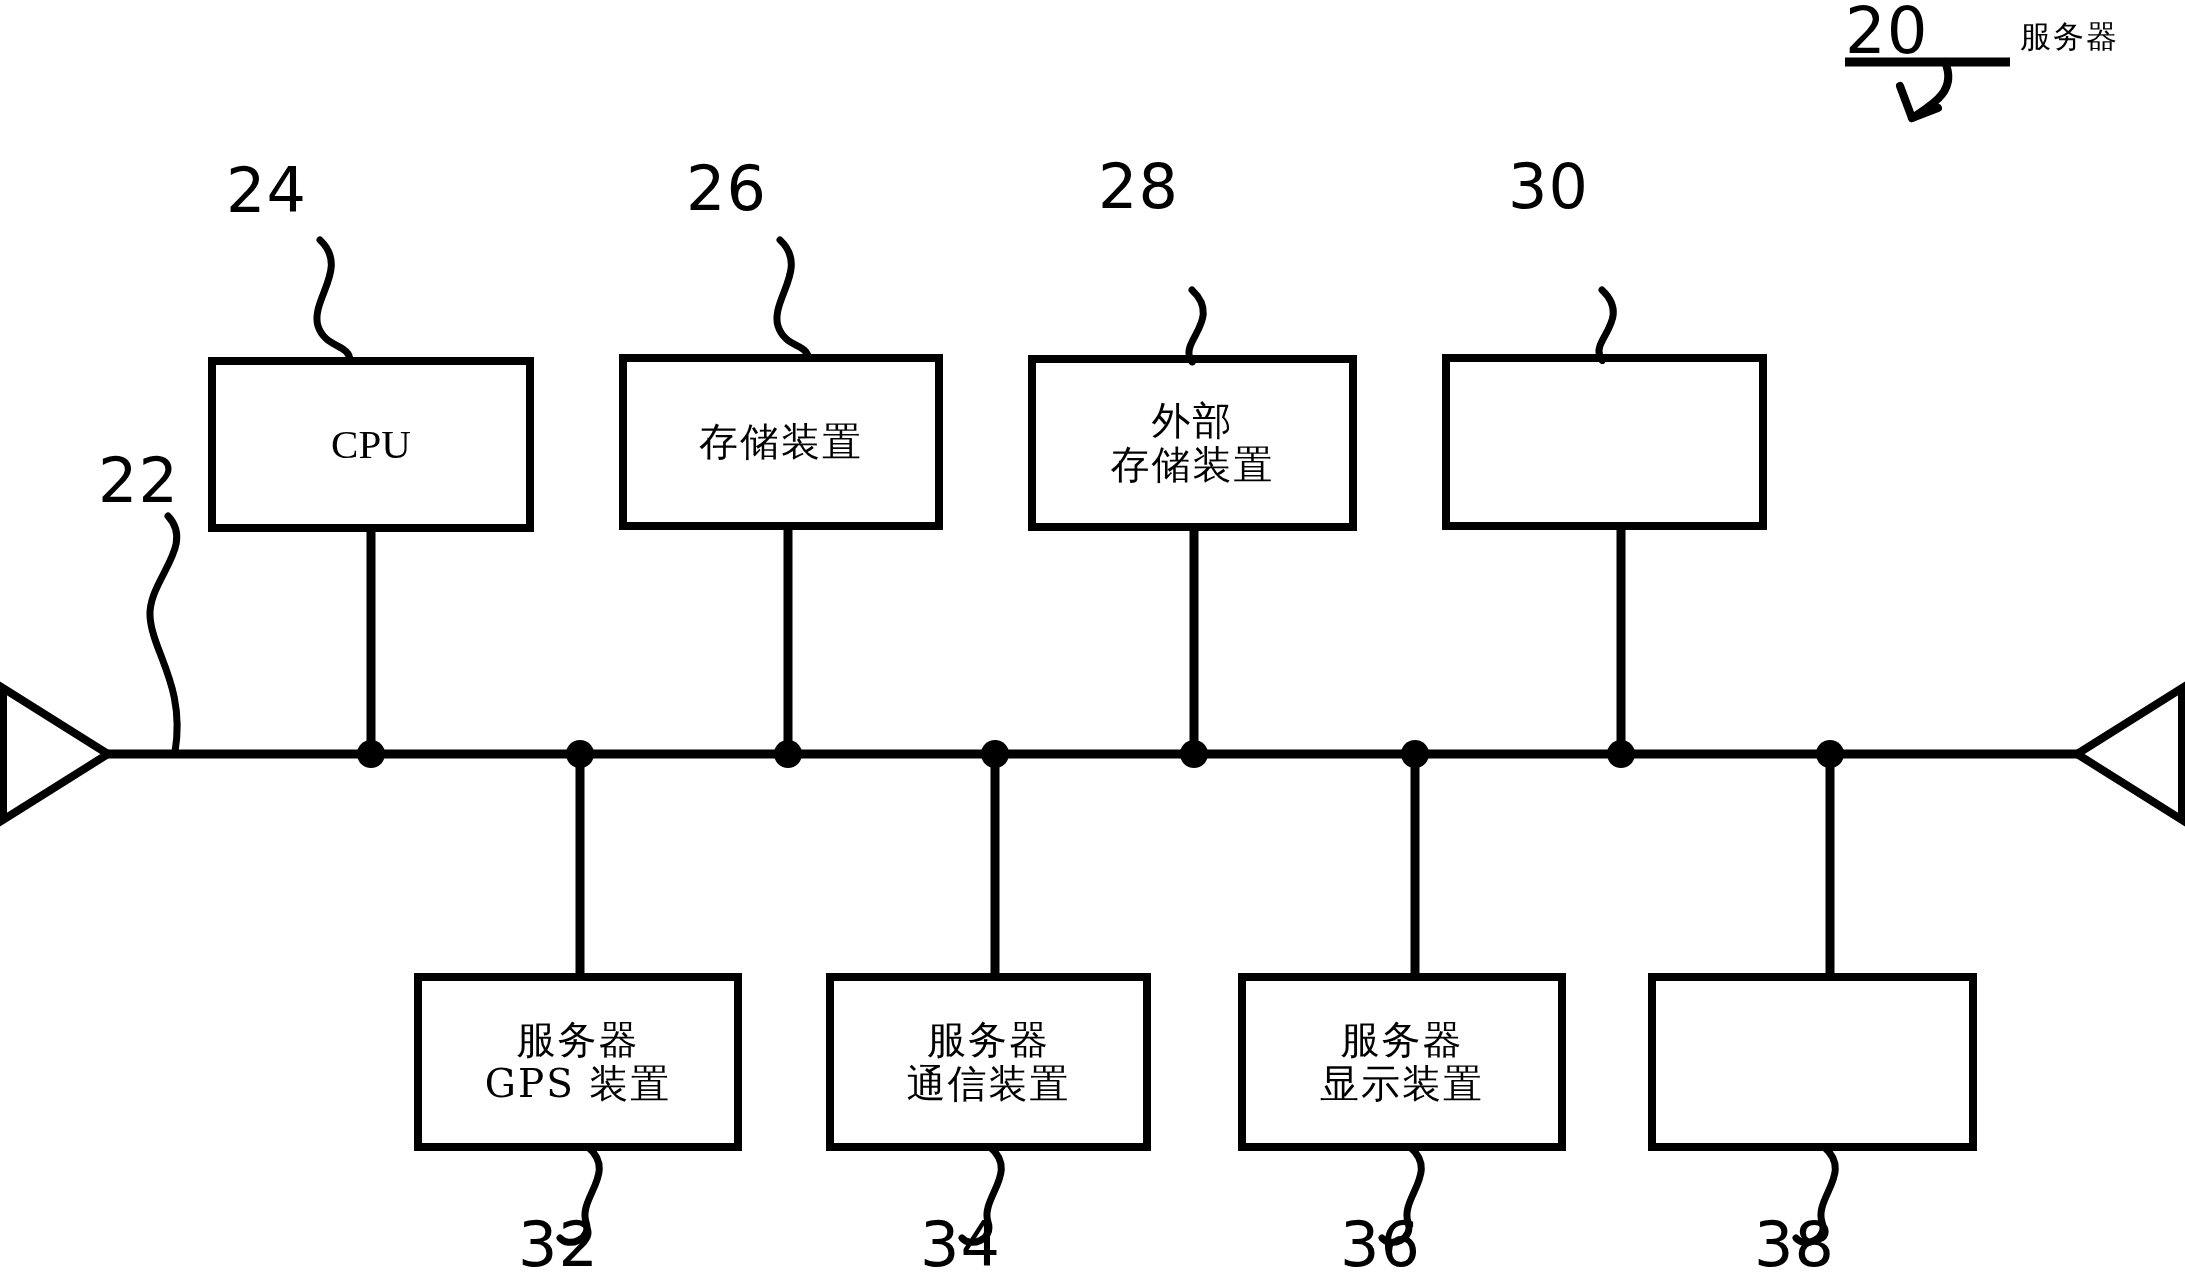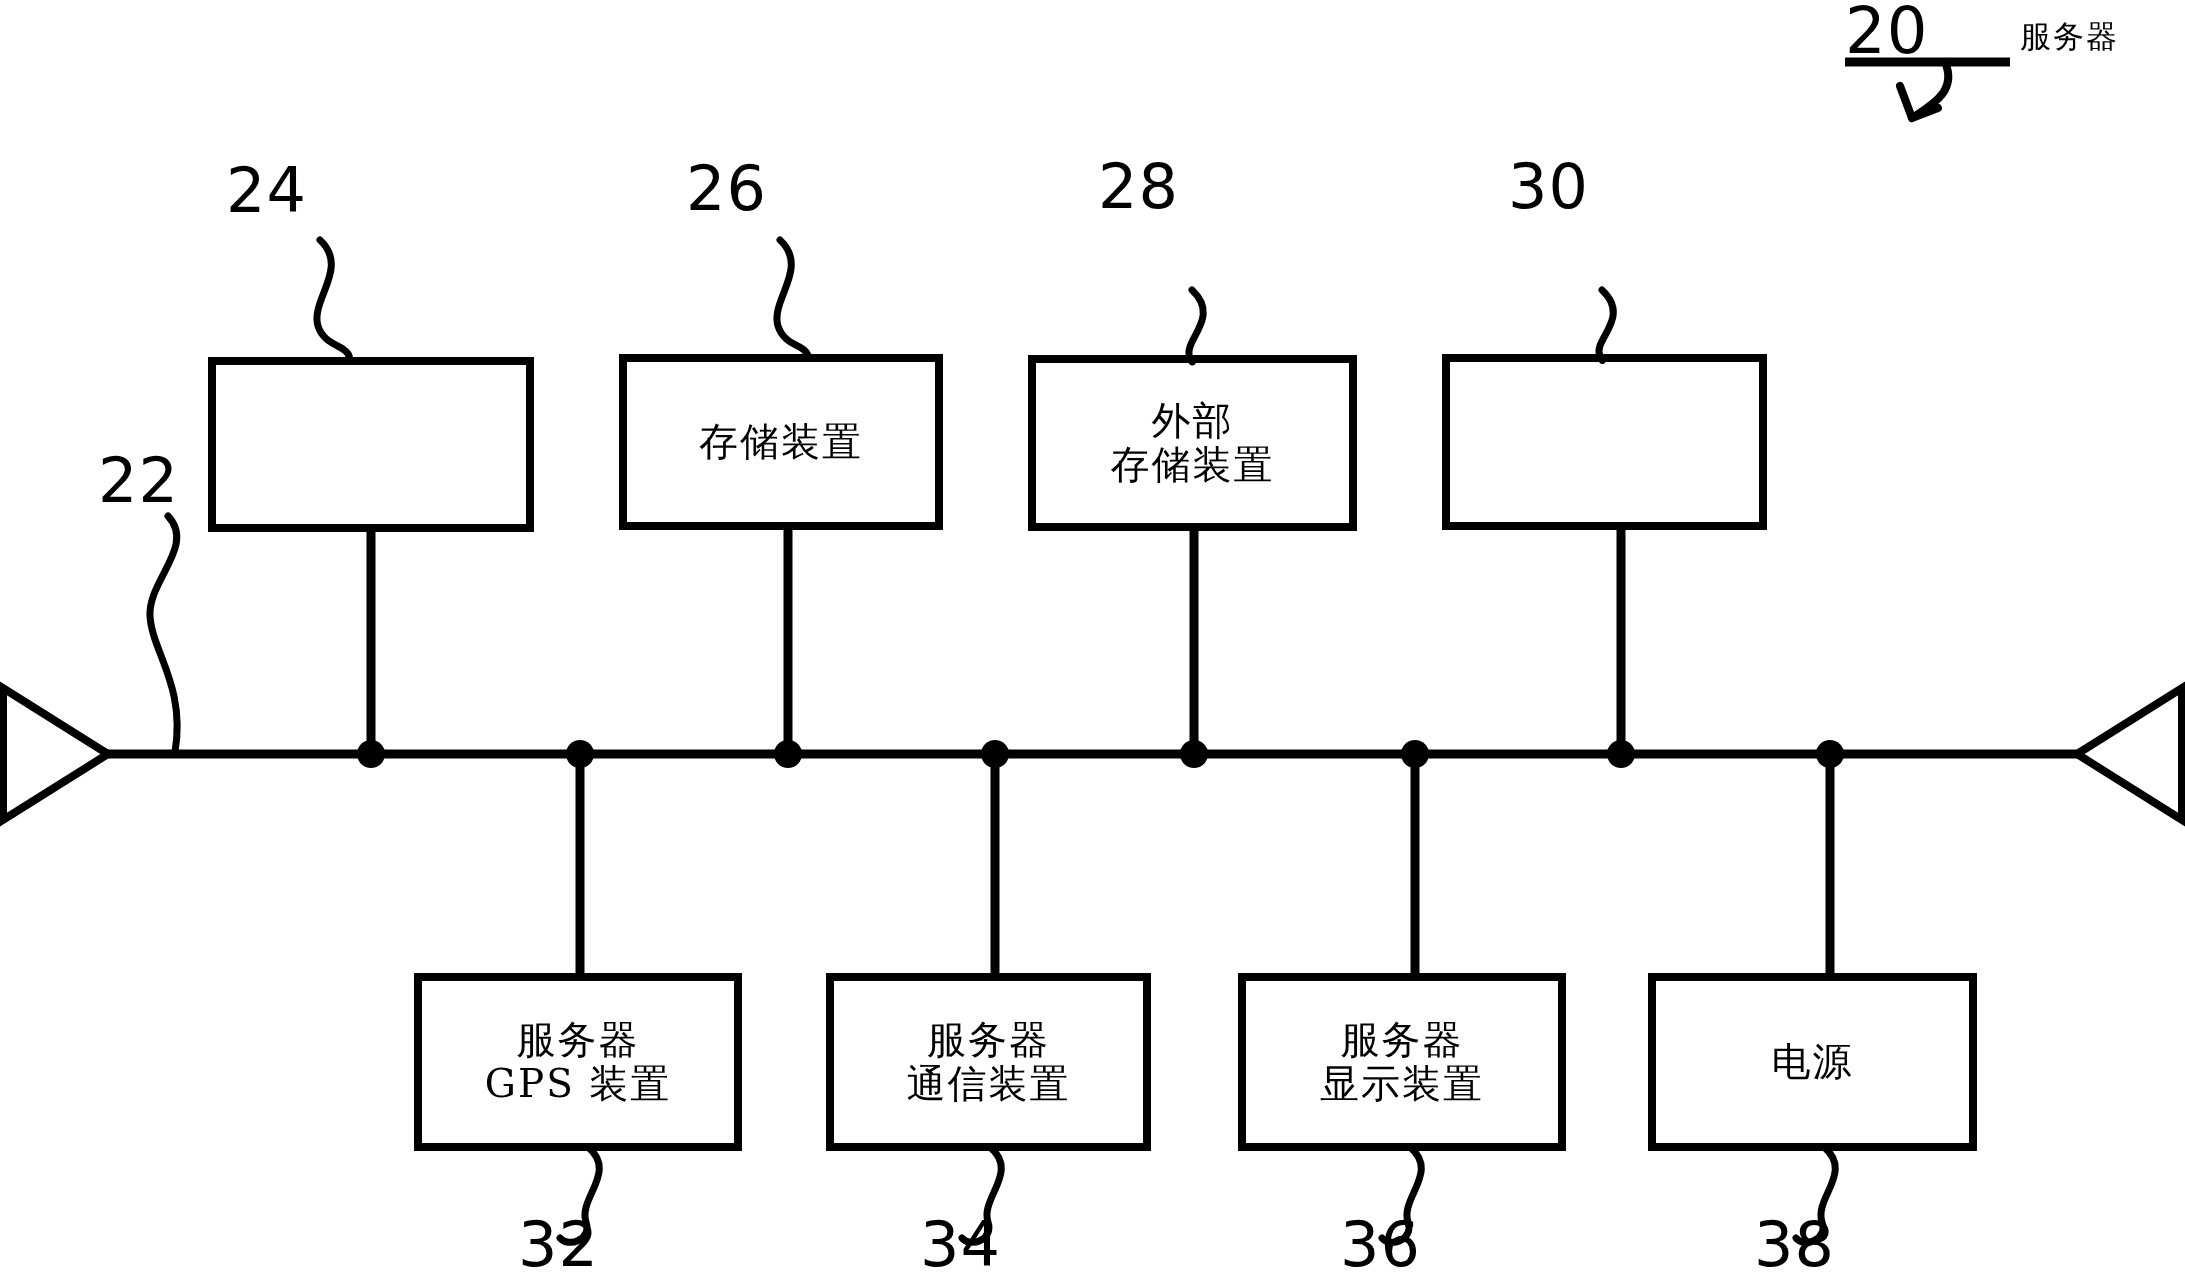--- a/index.html
+++ b/index.html
@@ -112,43 +112,43 @@
       <path d="M 1945 62 C 1958 92 1930 106 1912 118" fill="none" stroke="#000" stroke-width="8" stroke-linecap="round"></path>
       <path d="M 1912 118 L 1900 86 M 1912 118 L 1938 108" fill="none" stroke="#000" stroke-width="8" stroke-linecap="round"></path>
     </g>
   </svg>
 
   <div class="refnum top20" style="left:1845px;top:-6px;">20</div>
   <div class="toplabel" style="left:2020px;top:16px;">服务器</div>
 
   <div class="refnum" style="left:98px;top:444px;">22</div>
 
+  <div class="boxlabel latin" style="left:212px;top:361px;width:318px;height:167px;">
+    <span class="ln">CPU</span>
+  </div>
   <div class="boxlabel" style="left:623px;top:358px;width:316px;height:168px;">
     <span class="ln">存储装置</span>
   </div>
   <div class="boxlabel" style="left:1032px;top:359px;width:321px;height:168px;">
     <span class="ln">外部</span>
     <span class="ln">存储装置</span>
   </div>
 
   <div class="boxlabel" style="left:418px;top:977px;width:320px;height:170px;">
     <span class="ln">服务器</span>
     <span class="ln">GPS 装置</span>
   </div>
   <div class="boxlabel" style="left:830px;top:977px;width:317px;height:170px;">
     <span class="ln">服务器</span>
     <span class="ln">通信装置</span>
   </div>
   <div class="boxlabel" style="left:1242px;top:977px;width:320px;height:170px;">
     <span class="ln">服务器</span>
     <span class="ln">显示装置</span>
   </div>
-  <div class="boxlabel" style="left:1652px;top:977px;width:321px;height:170px;">
-    <span class="ln">电源</span>
-  </div>
 
   <div class="refnum" style="left:226px;top:154px;">24</div>
   <div class="refnum" style="left:686px;top:152px;">26</div>
   <div class="refnum" style="left:1098px;top:150px;">28</div>
   <div class="refnum" style="left:1508px;top:150px;">30</div>
 
   <div class="refnum" style="left:518px;top:1208px;">32</div>
   <div class="refnum" style="left:920px;top:1208px;text-align:right;">34</div>
   <div class="refnum" style="left:1340px;top:1208px;">36</div>
   <div class="refnum" style="left:1754px;top:1208px;">38</div>

